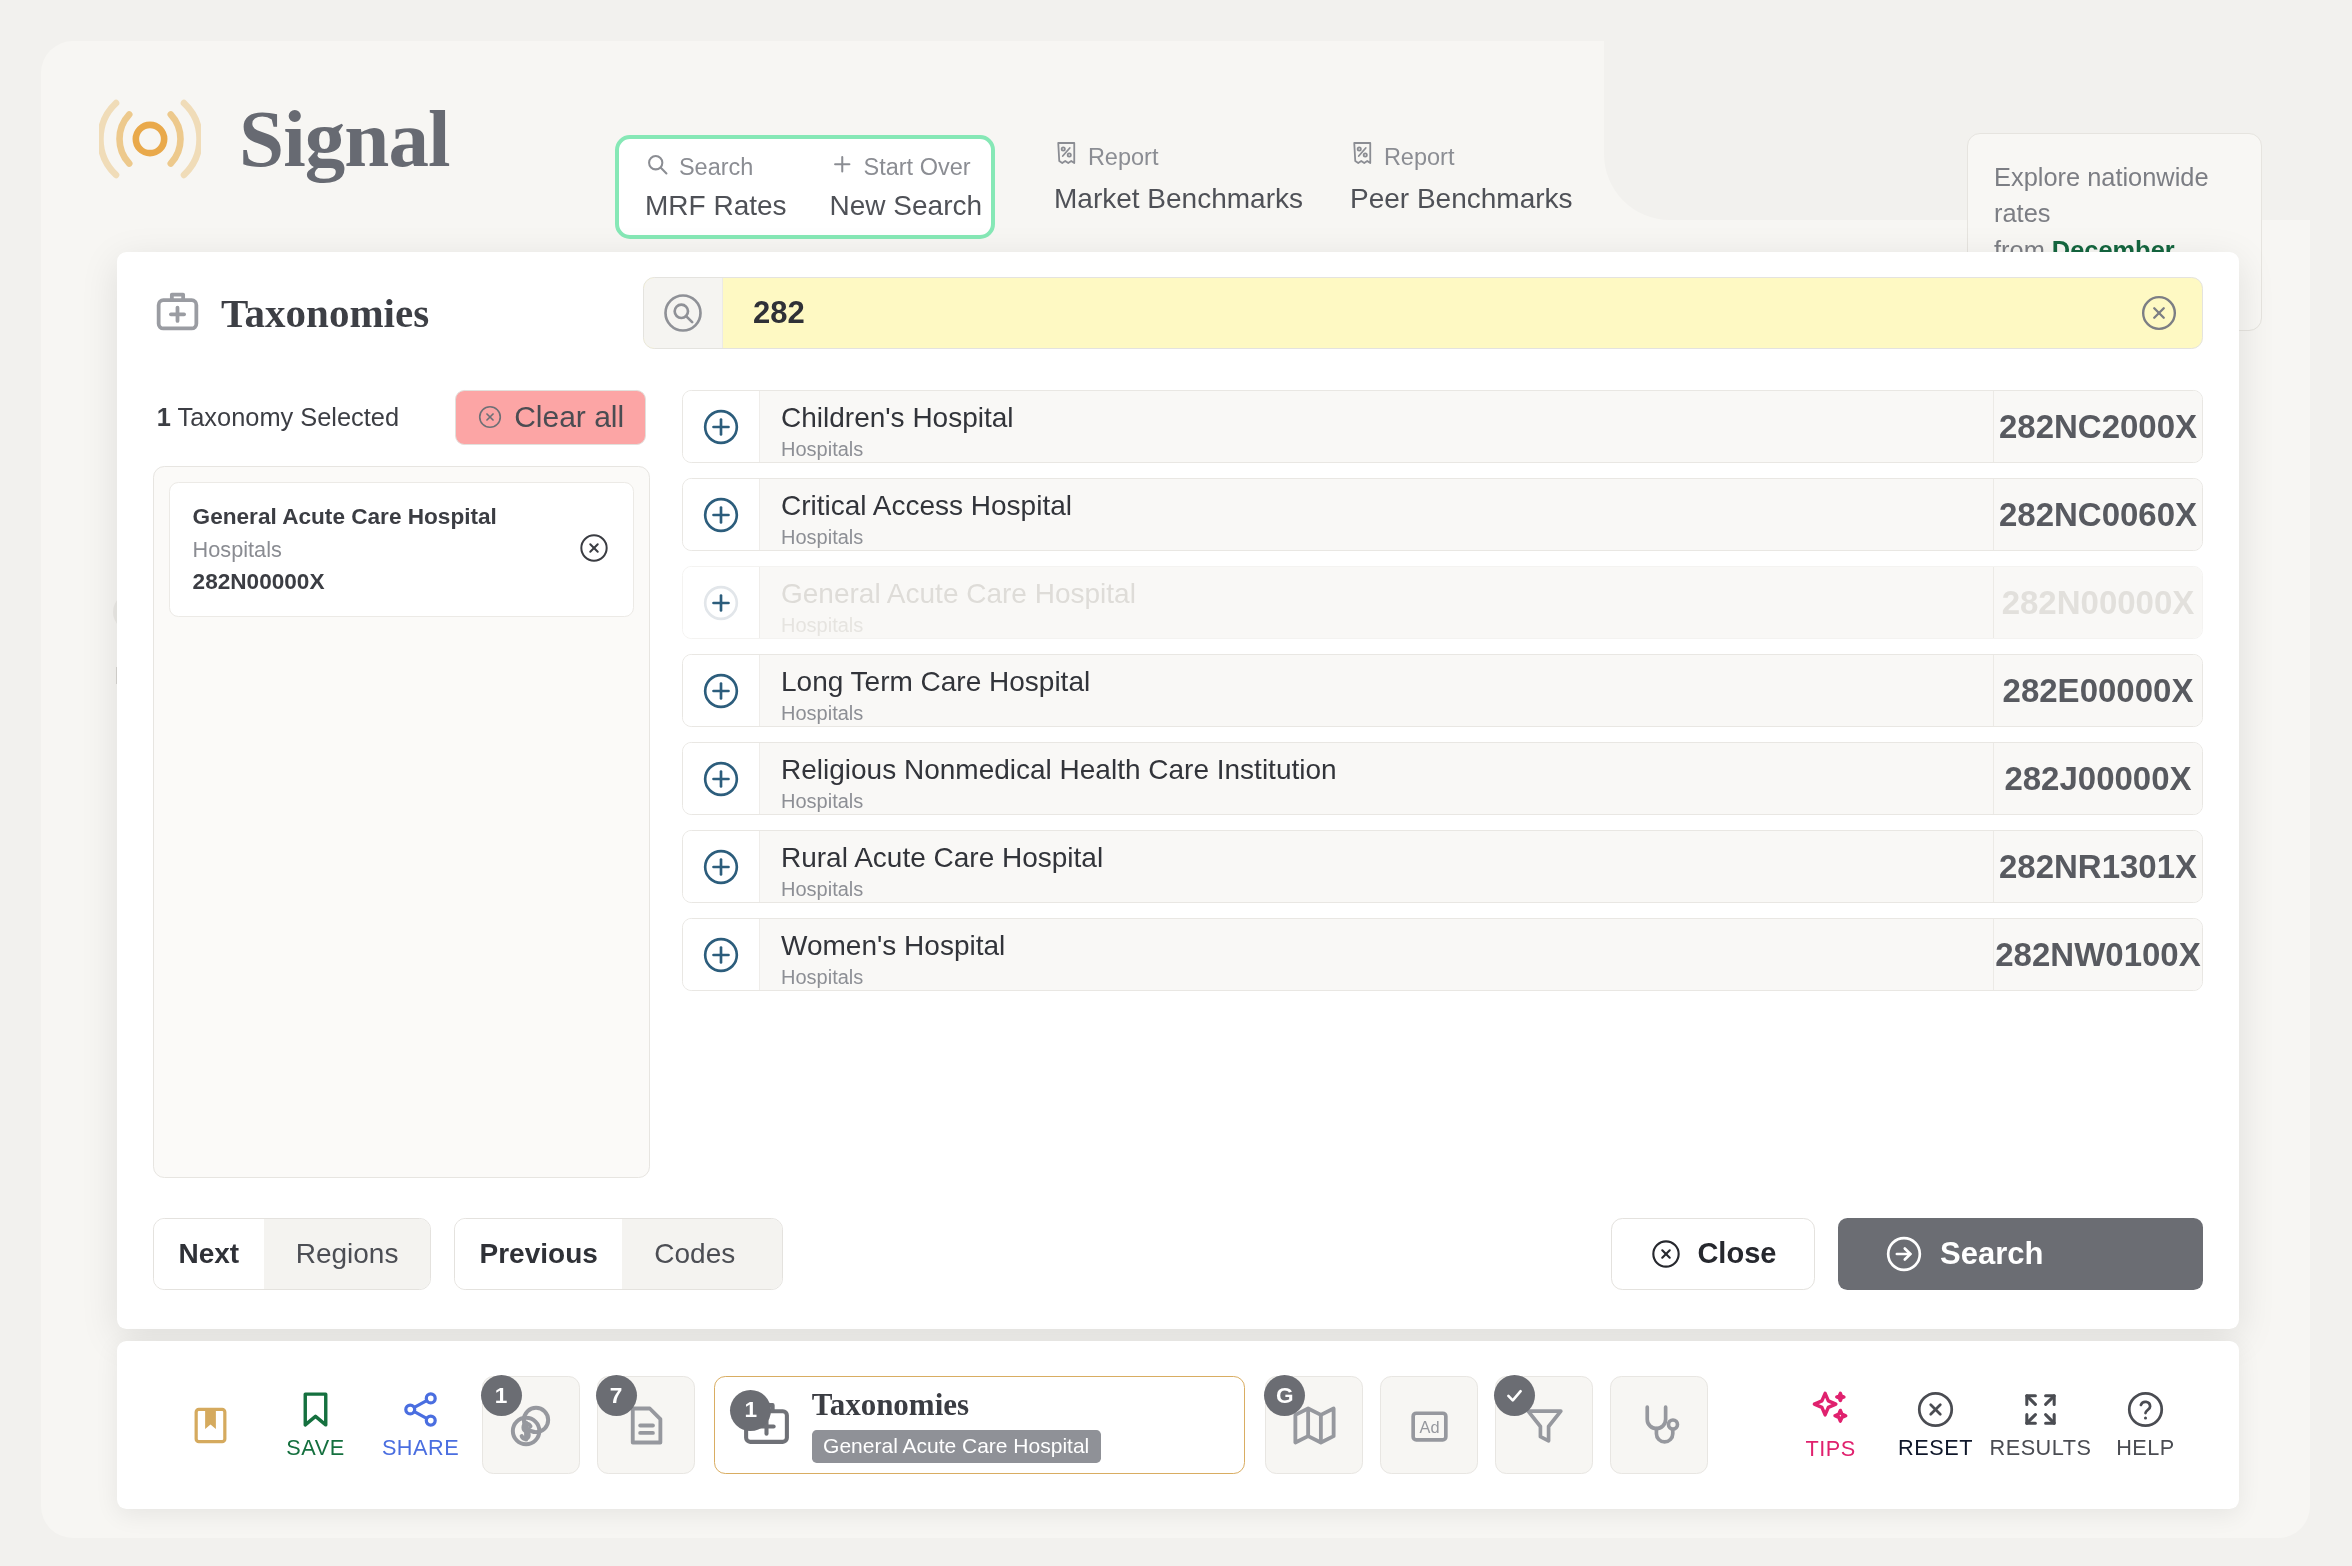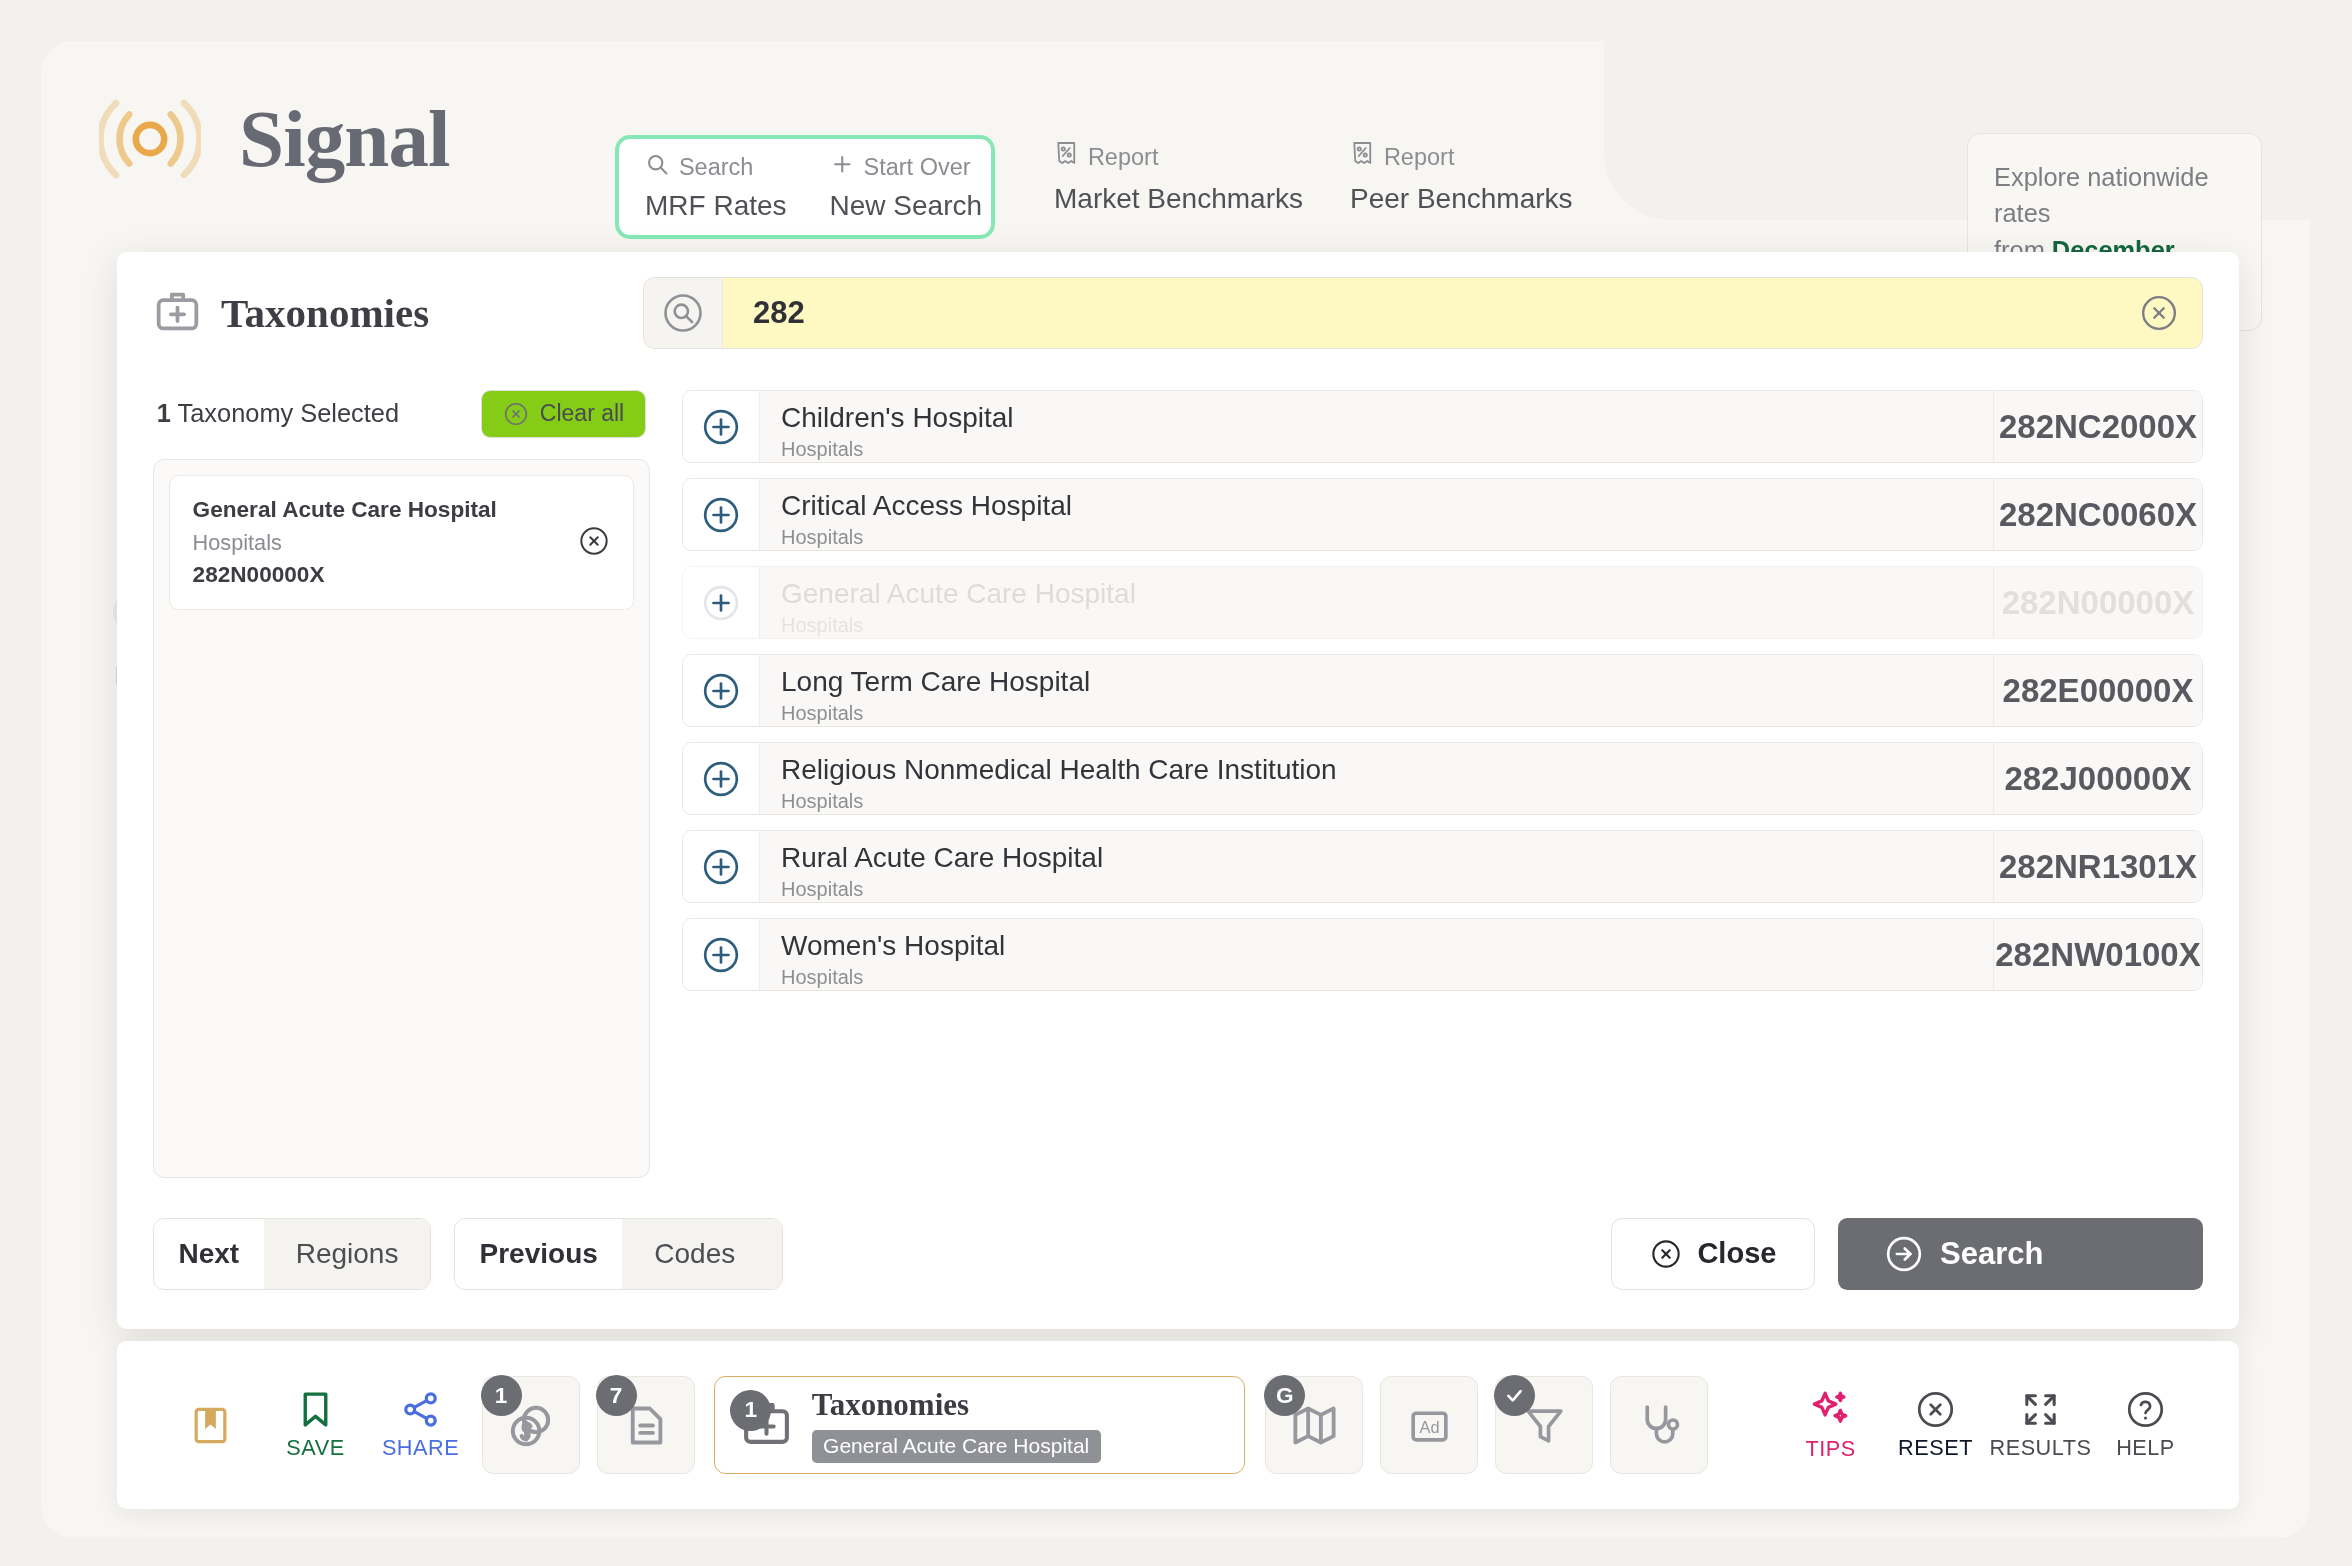--- a/index.html
+++ b/index.html
@@ -90,21 +90,21 @@
   }
   .search-icon-box { width: 79px; height: 100%; background: #f5f4f1; display: flex; align-items: center; justify-content: center; border-right: 0.9px solid #eceae6;}
   .search-val { flex: 1; padding-left: 30px; font-size: 31px; color: #2f3137; font-weight: 600; }
   .search-clear { width: 87px; display: flex; align-items: center; justify-content: center; }
 
   .modal-body { flex: 1; display: flex; padding: 0 36px; gap: 32px; overflow: hidden; }
   .left-pane { width: 497px; display: flex; flex-direction: column; }
   .left-head { display: flex; align-items: center; justify-content: space-between; padding: 17px 3.8px 21px 3.8px; }
   .left-head .count { font-size: 25.4px; color: #3c3e44; }
   .left-head .count b { font-weight: 700; }
-  .clear-all { display:flex; align-items:center; gap:11.3px; border:0.9px solid #e2e0dc; border-radius:9.4px; padding:9.4px 21px; font-size:23px; color:#4a4c52; background:#84cc16;}
+  .clear-all { display:flex; align-items:center; gap:11.3px; border:0.9px solid #e2e0dc; border-radius:9.4px; padding:9.4px 21px; font-size:30px; color:#4a4c52; background:#fca5a5;}
   .sel-box { flex: 1; border: 0.9px solid #e7e5e1; border-radius: 11.3px; background: #fbfaf8; padding: 15px; }
   .sel-card { background: #fff; border: 0.9px solid #eceae6; border-radius: 9.4px; padding: 21px 22.6px; display: flex; align-items: center; }
   .sel-card .info { flex: 1; }
   .sel-card .nm { font-size: 22.6px; font-weight: 700; color: #3b3d43; margin-bottom: 7.5px; }
   .sel-card .ct { font-size: 21.7px; color: #8a8c92; margin-bottom: 5.6px; }
   .sel-card .cd { font-size: 22.6px; font-weight: 700; color: #3b3d43; }
 
   .right-pane { flex: 1; padding-top: 17px; overflow: hidden; }
   .res-row { display: flex; align-items: stretch; border: 0.9px solid #e9e7e3; border-radius: 9.4px; margin-bottom: 15px; overflow: hidden; background: #fff; height: 73px;}
   .res-plus { width: 77px; display: flex; align-items: center; justify-content: center; background: #fff; border-right: 0.9px solid #efedea;}

